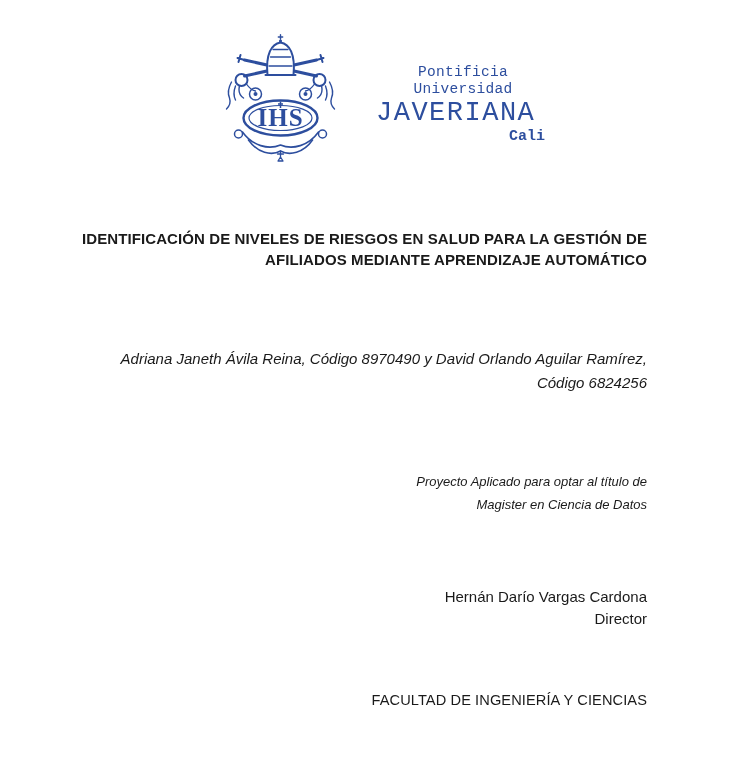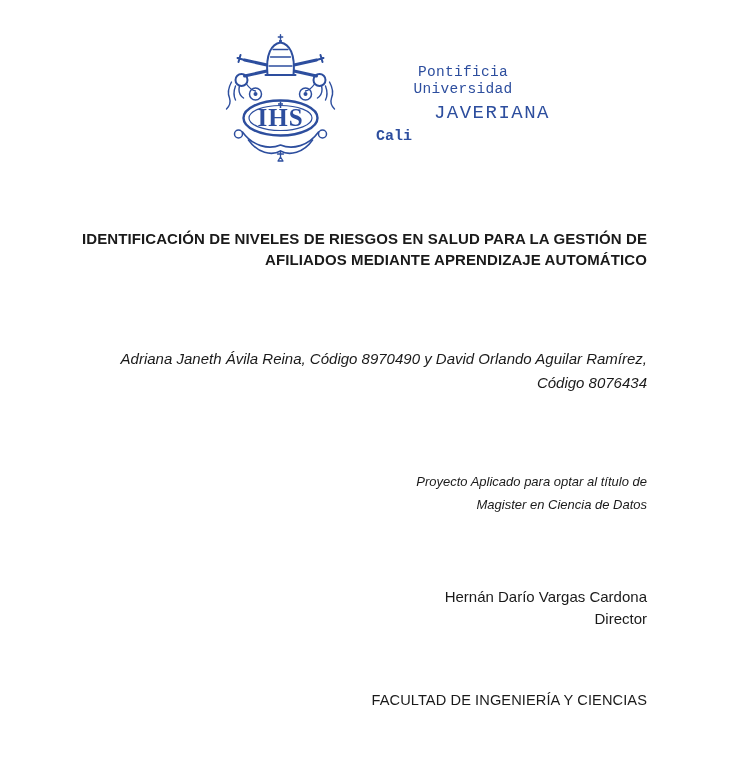--- a/index.html
+++ b/index.html
@@ -24,22 +24,22 @@
     width: 113px; height: 128px;
     color: var(--brand, #2d4e9e);
   }
   .wordmark {
     position: absolute; left: 342px; top: 30px; width: 174px;
     color: var(--brand, #2d4e9e);
     font-family: Liberation Mono, monospace;
     margin-left: 34px;
   }
   .wm-prefix  { font-size: 14.5px; letter-spacing: 0.3px; text-align: center; line-height: 17px; }
-  .wm-name    { font-size: 19px; letter-spacing: 1.5px; text-align: right; line-height: 29px; margin-top: 1px; }
-  .wm-campus  { font-size: 15px; font-weight: bold; padding-right: 5px; line-height: 17px; }
+  .wm-name    { font-size: 27px; letter-spacing: 1.5px; text-align: left; line-height: 29px; margin-top: 1px; }
+  .wm-campus  { font-size: 15px; font-weight: bold; text-align: right; padding-right: 5px; line-height: 17px; }
 
   
   #title    { top: 228px; font-size: 15px; font-weight: bold; line-height: 21px; letter-spacing: 0.1px; }
   #authors  { top: 347px; font-size: 15px; font-style: italic; line-height: 24px; }
   #project  { top: 470px; font-size: 13px; font-style: italic; line-height: 23px; }
   #director { top: 586px; font-size: 15px; line-height: 22px; }
   #footer   { top: 690px; font-size: 14.6px; line-height: 20px; letter-spacing: 0.1px; }
 </style>
 </head>
 <body style="--brand: #2d4e9e; --text: #1a1a1a; --background: #ffffff;">
@@ -92,21 +92,21 @@
     </div>
   </div>
 
   <div id="title" class="block">
     <span class="line">IDENTIFICACIÓN DE NIVELES DE RIESGOS EN SALUD PARA LA GESTIÓN DE</span>
     <span class="line">AFILIADOS MEDIANTE APRENDIZAJE AUTOMÁTICO</span>
   </div>
 
   <div id="authors" class="block">
     <span class="line">Adriana Janeth Ávila Reina, Código 8970490 y David Orlando Aguilar Ramírez,</span>
-    <span class="line">Código 8076434</span>
+    <span class="line">Código 6824256</span>
   </div>
 
   <div id="project" class="block">
     <span class="line">Proyecto Aplicado para optar al título de</span>
     <span class="line">Magister en Ciencia de Datos</span>
   </div>
 
   <div id="director" class="block">
     <span class="line">Hernán Darío Vargas Cardona</span>
     <span class="line">Director</span>

